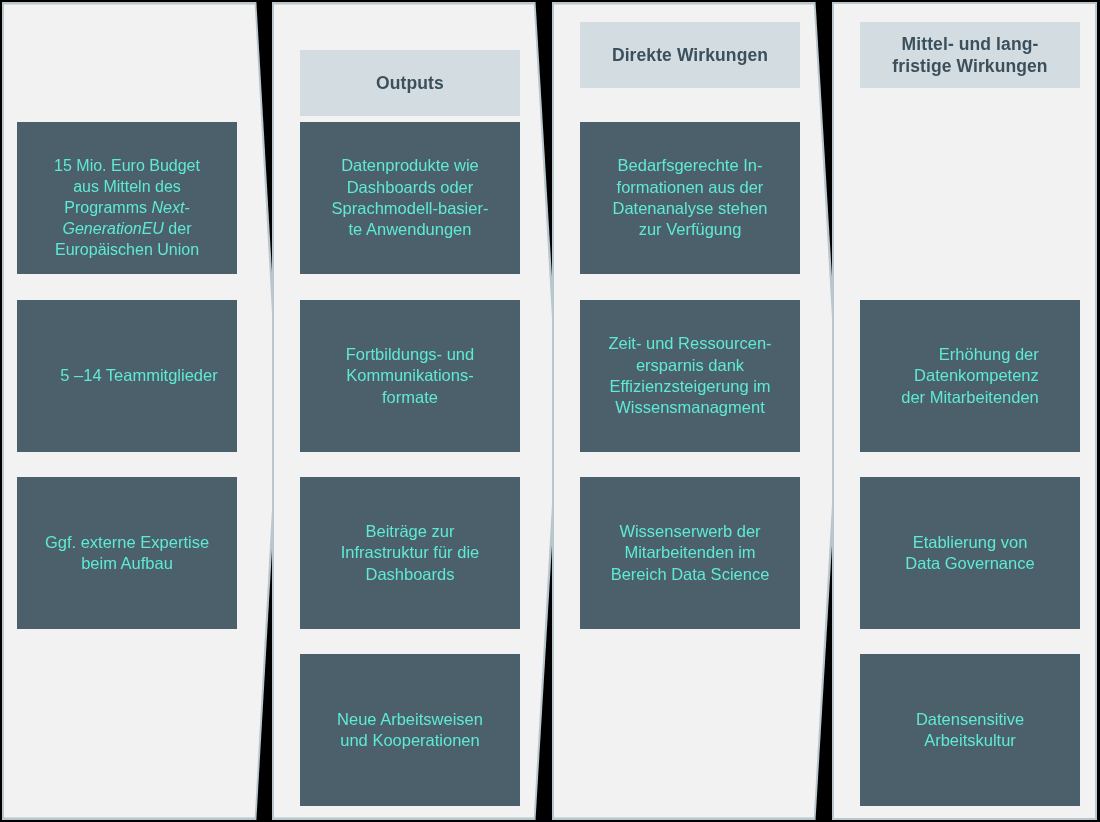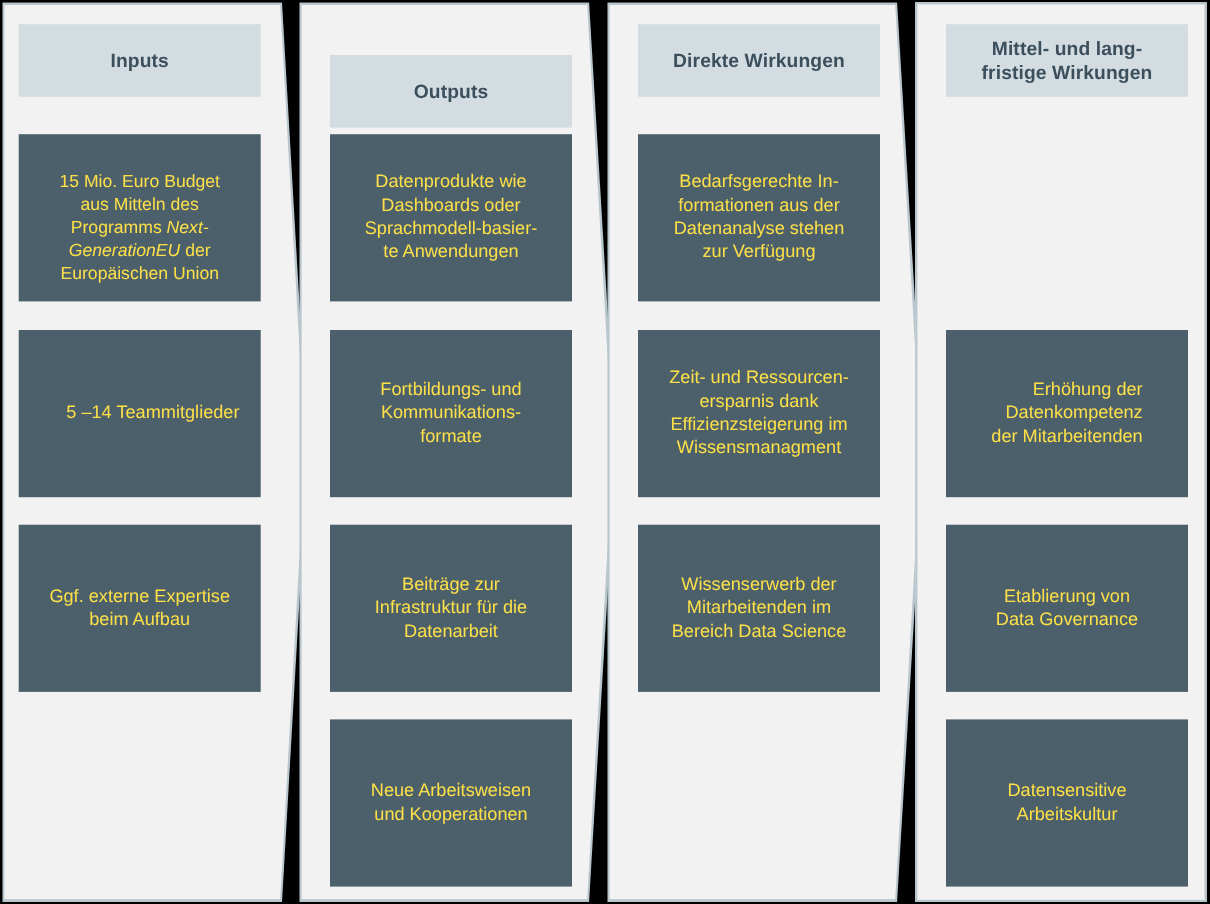--- a/index.html
+++ b/index.html
@@ -66,21 +66,21 @@
     line-height: 1.28;
     letter-spacing: 0.1px;
     padding: 0 6px;
     box-sizing: border-box;
   }
 
   
   .box {
     position: absolute;
     background: #4c606c;
-    color: #fde047;
+    color: #5eead4;
     display: flex;
     align-items: center;
     justify-content: center;
     text-align: center;
     font-size: 16.5px;
     line-height: 1.30;
     padding: 0 8px;
     box-sizing: border-box;
     white-space: pre-line;
   }
@@ -92,21 +92,20 @@
 </head>
 <body>
 
 <div id="canvas">
 
   <div class="col chevron" style="left:2px; width:278px;">
     <div class="col-shape">
       <div class="col-inner"></div>
     </div>
     <div class="col-content">
-      <div class="head-box" style="left:15px; top:20px; width:220px; height:66px;">Inputs</div>
 
       <div class="box italicprog" style="left:15px; top:120px; width:220px; height:152px; font-size:16px;">
         <span>
           <span>15 Mio. Euro Budget
 aus Mitteln des
 Programms </span><span class="it">Next-
 GenerationEU</span><span> der
 Europäischen Union</span>
         </span>
       </div>
@@ -129,21 +128,21 @@
 Dashboards oder
 Sprachmodell-basier-
 te Anwendungen</div>
 
       <div class="box" style="left:28px; top:298px; width:220px; height:152px;">Fortbildungs- und
 Kommunikations-
 formate</div>
 
       <div class="box" style="left:28px; top:475px; width:220px; height:152px;">Beiträge zur
 Infrastruktur für die
-Datenarbeit</div>
+Dashboards</div>
 
       <div class="box" style="left:28px; top:652px; width:220px; height:152px;">Neue Arbeitsweisen
 und Kooperationen</div>
     </div>
   </div>
 
   <div class="col chevron" style="left:552px; width:288px;">
     <div class="col-shape">
       <div class="col-inner"></div>
     </div>

